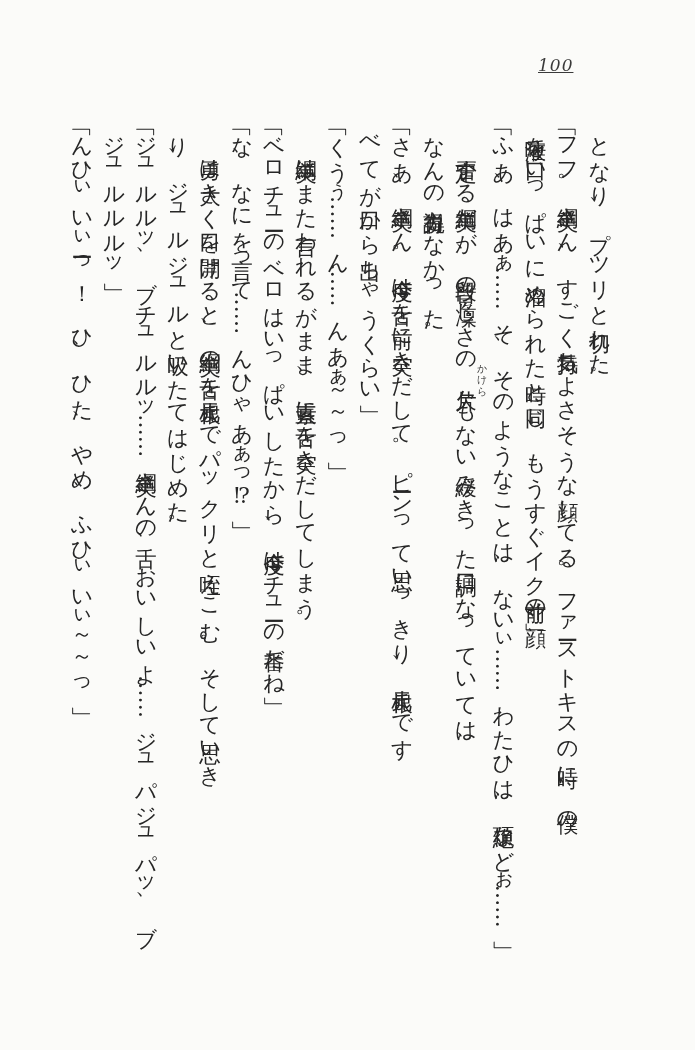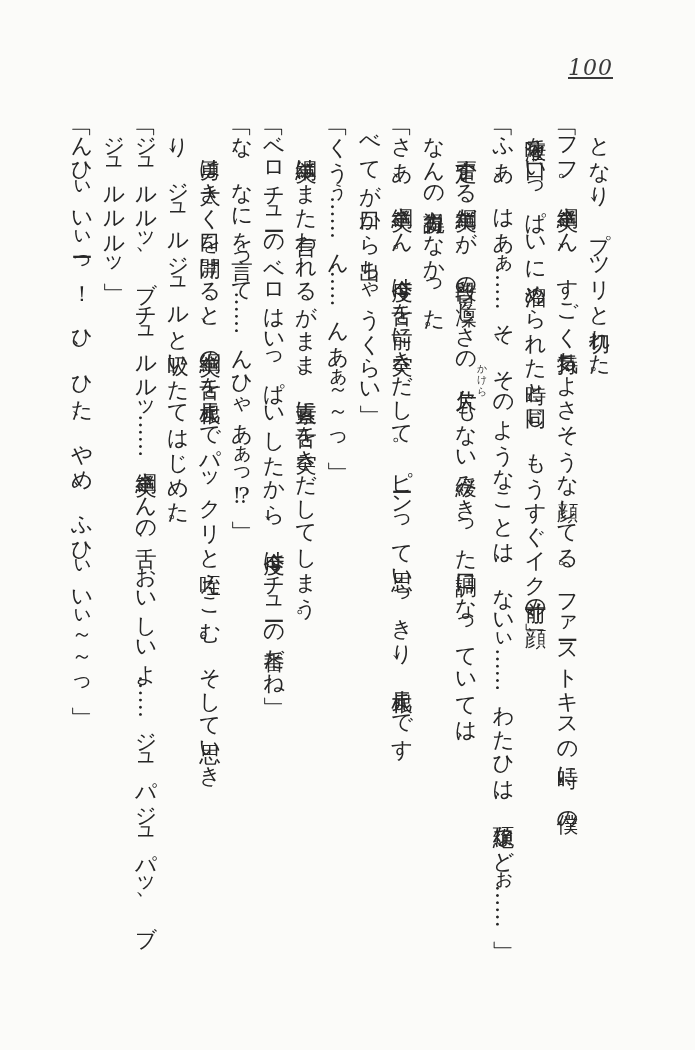--- a/index.html
+++ b/index.html
@@ -15,22 +15,22 @@
     overflow: hidden;
   }
   .page {
     position: absolute;
     inset: 0;
     background: #fbfbf9;
   }
   .page-number {
     position: absolute;
     top: 55px;
-    left: 568px;
-    font-size: 22px;
+    left: 538px;
+    font-size: 17px;
     font-style: italic;
     color: #3a3a3a;
     letter-spacing: 1px;
     font-family: "DejaVu Serif", serif;
     text-decoration: underline;
   }
   .text-block {
     position: absolute;
     top: 122px;
     right: 80px;

